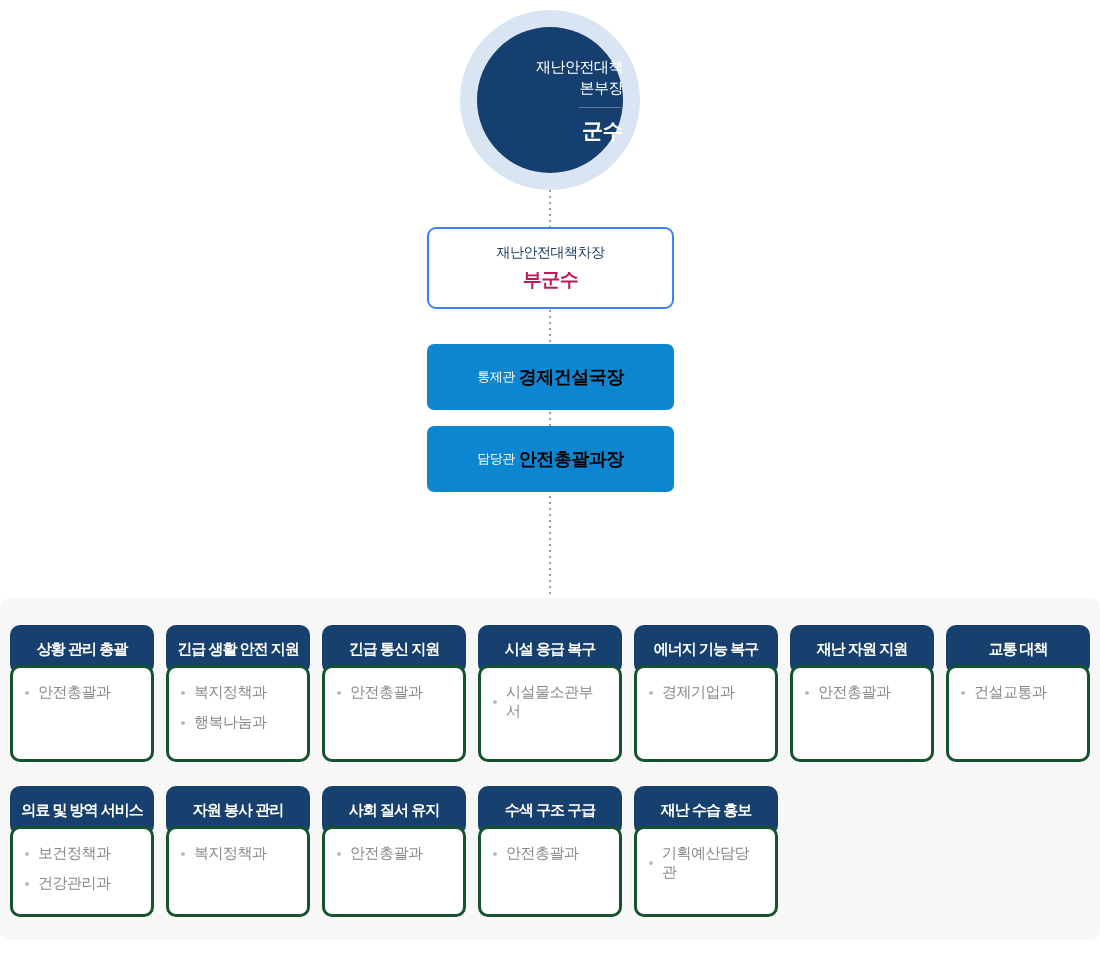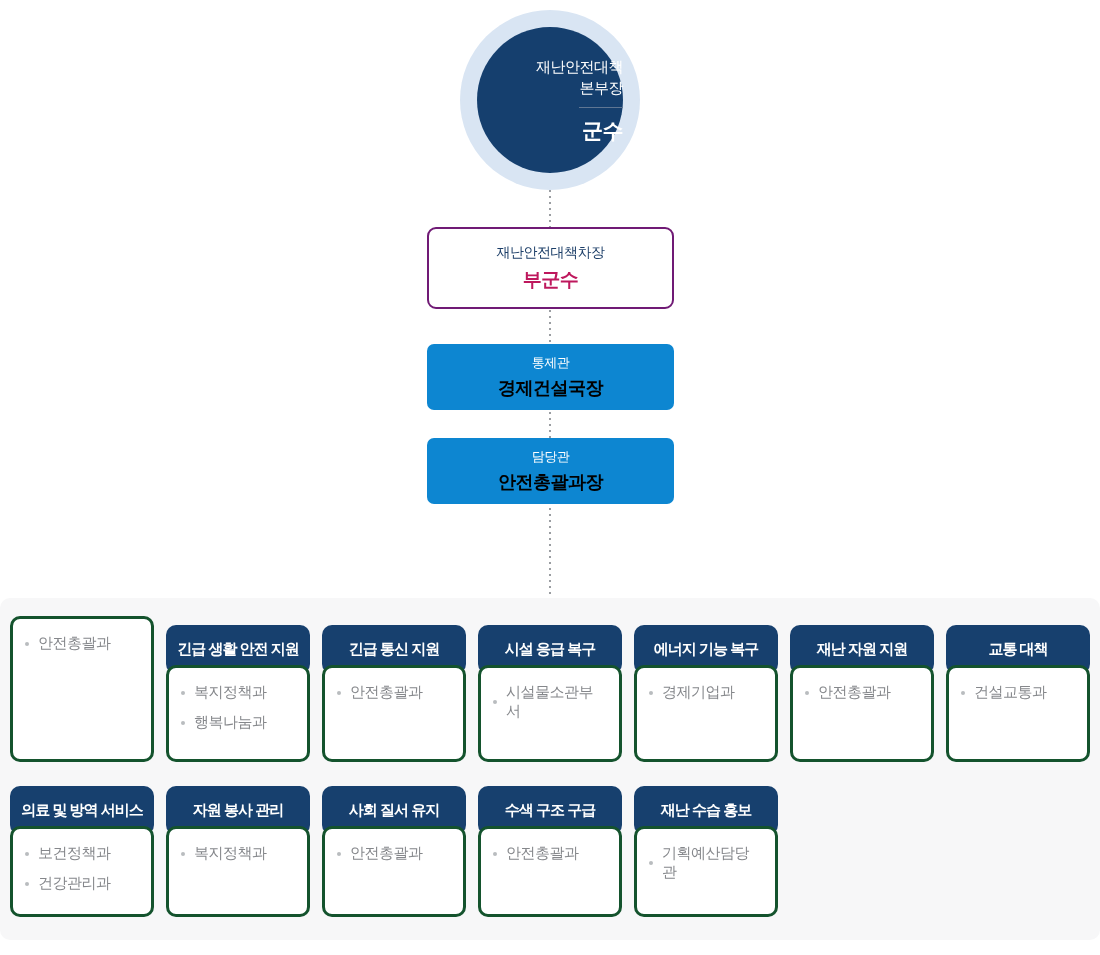--- a/index.html
+++ b/index.html
@@ -24,33 +24,33 @@
     width:146px;height:146px;border-radius:50%;background:#153f6e;
     display:flex;flex-direction:column;align-items:flex-end;justify-content:center;
   }
   .c-title{color:#ffffff;font-size:15px;line-height:21px;letter-spacing:-0.5px;}
   .c-divider{width:44px;height:1px;background:#5f7693;margin:9px 0;}
   .c-name{color:#ffffff;font-size:21px;font-weight:bold;letter-spacing:-0.5px;}
 
   
   .deputy-box{
     position:absolute;left:427px;top:227px;width:247px;height:82px;box-sizing:border-box;
-    background:#ffffff;border:2px solid #701a75;border-radius:9px;z-index:2;
+    background:#ffffff;border:2px solid #3b82f6;border-radius:9px;z-index:2;
     display:flex;flex-direction:column;align-items:center;justify-content:center;gap:5px;
   }
   .d-title{color:#1c3e68;font-size:14px;letter-spacing:-0.5px;}
   .d-name{color:#be185d;font-size:19px;font-weight:bold;letter-spacing:-0.5px;}
 
   
   .blue-box{
     position:absolute;left:427px;width:247px;height:66px;border-radius:7px;z-index:2;
-    background:#0d86d1;display:flex;flex-direction:column;align-items:center;justify-content:center;gap:4px;
+    background:#0d86d1;display:flex;flex-direction:row;align-items:center;justify-content:center;gap:4px;
   }
   .blue-box.pos1{top:344px;}
-  .blue-box.pos2{top:426px;margin-top:12px;}
+  .blue-box.pos2{top:426px;}
   .b-title{color:#ffffff;font-size:13px;letter-spacing:-0.5px;}
   .b-name{color:#000000;font-size:18px;font-weight:bold;letter-spacing:-0.5px;}
 
   
   .panel{
     position:absolute;left:0;top:598px;width:1100px;height:342px;box-sizing:border-box;
     background:#f7f7f8;border-radius:10px;z-index:1;padding:27px 10px 0 10px;
   }
   .card-row{display:flex;gap:12px;justify-content:flex-start;}
   .card-row.second{margin-top:24px;}
@@ -99,20 +99,21 @@
   </div>
 
   <div class="blue-box pos2">
     <div class="b-title">담당관</div>
     <div class="b-name">안전총괄과장</div>
   </div>
 
   <div class="panel">
     <div class="card-row first" id="row-0">
         <div class="dept-card">
+          <div class="dept-header">상황 관리 총괄</div>
           <div class="dept-body">
             <div class="dept-item">
               <span class="bullet"></span>
               <span class="item-label">안전총괄과</span>
             </div>
           </div>
         </div>
         <div class="dept-card">
           <div class="dept-header">긴급 생활 안전 지원</div>
           <div class="dept-body">

